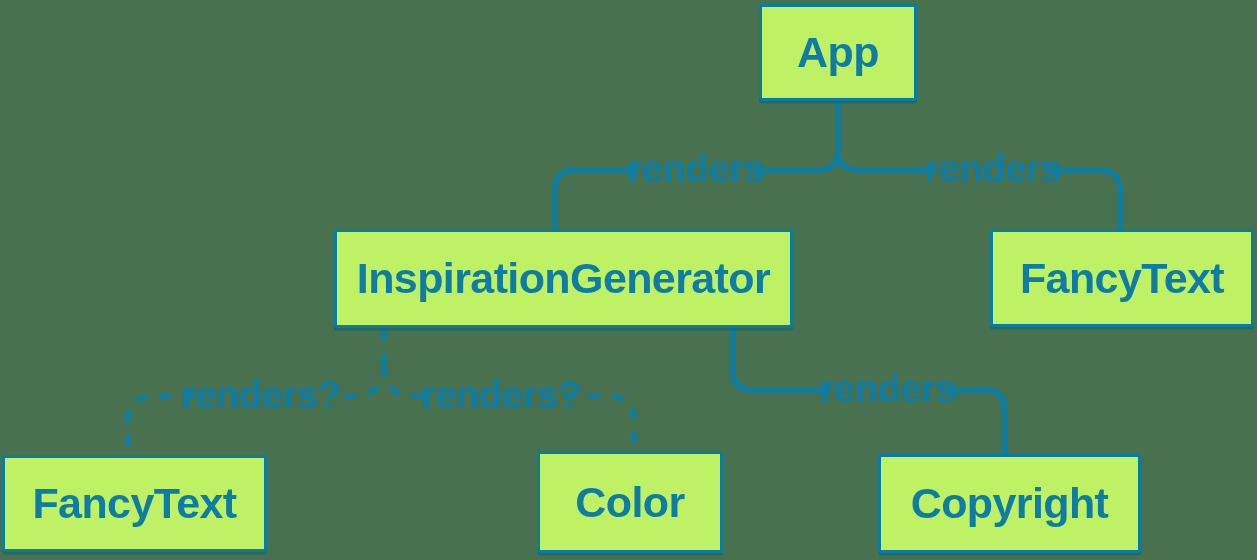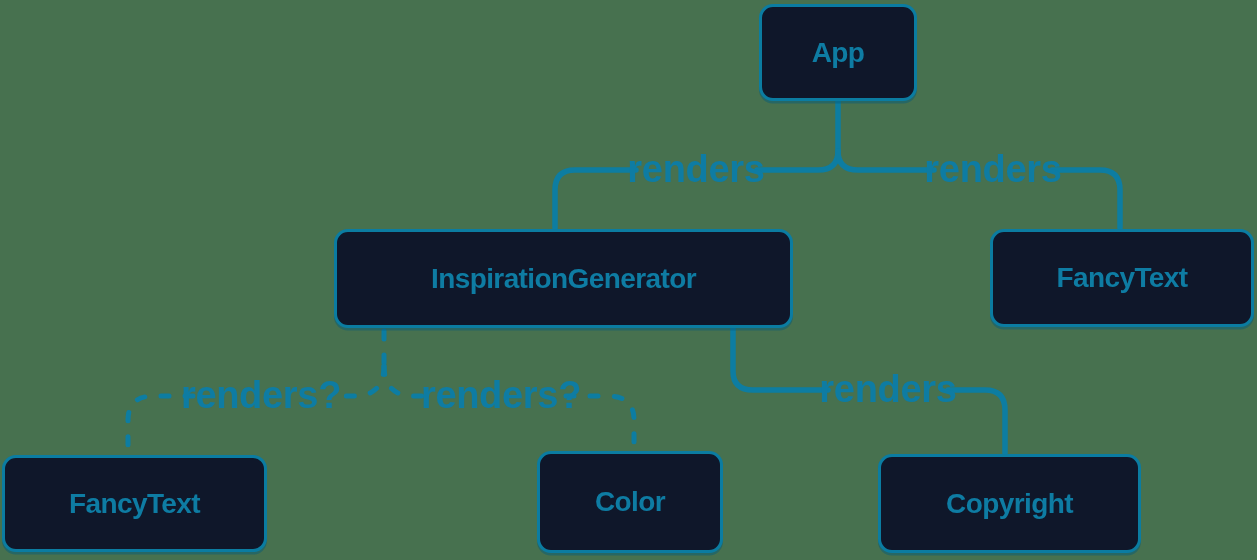--- a/index.html
+++ b/index.html
@@ -31,29 +31,29 @@
   .edge-dashed{
     fill:none;
     stroke:#0d7da2;
     stroke-width:5;
     stroke-linecap:round;
     stroke-dasharray:8 16;
   }
   .node{
     position:absolute;
     box-sizing:border-box;
-    background:#0f172a;
+    background:#bef264;
     border:3px solid #0b7ca1;
-    border-radius:14px;
+    border-radius:3px;
     box-shadow:0 2.5px 0 rgba(8,94,122,0.5);
     display:flex;
     align-items:center;
     justify-content:center;
     color:#0e7ca3;
-    font-size:28px;
+    font-size:43px;
     font-weight:600;
     letter-spacing:-0.6px;
     white-space:nowrap;
   }
   .edge-label{
     position:absolute;
     transform:translate(-50%,-50%);
     color:#0e7ca3;
     font-size:38px;
     font-weight:700;

